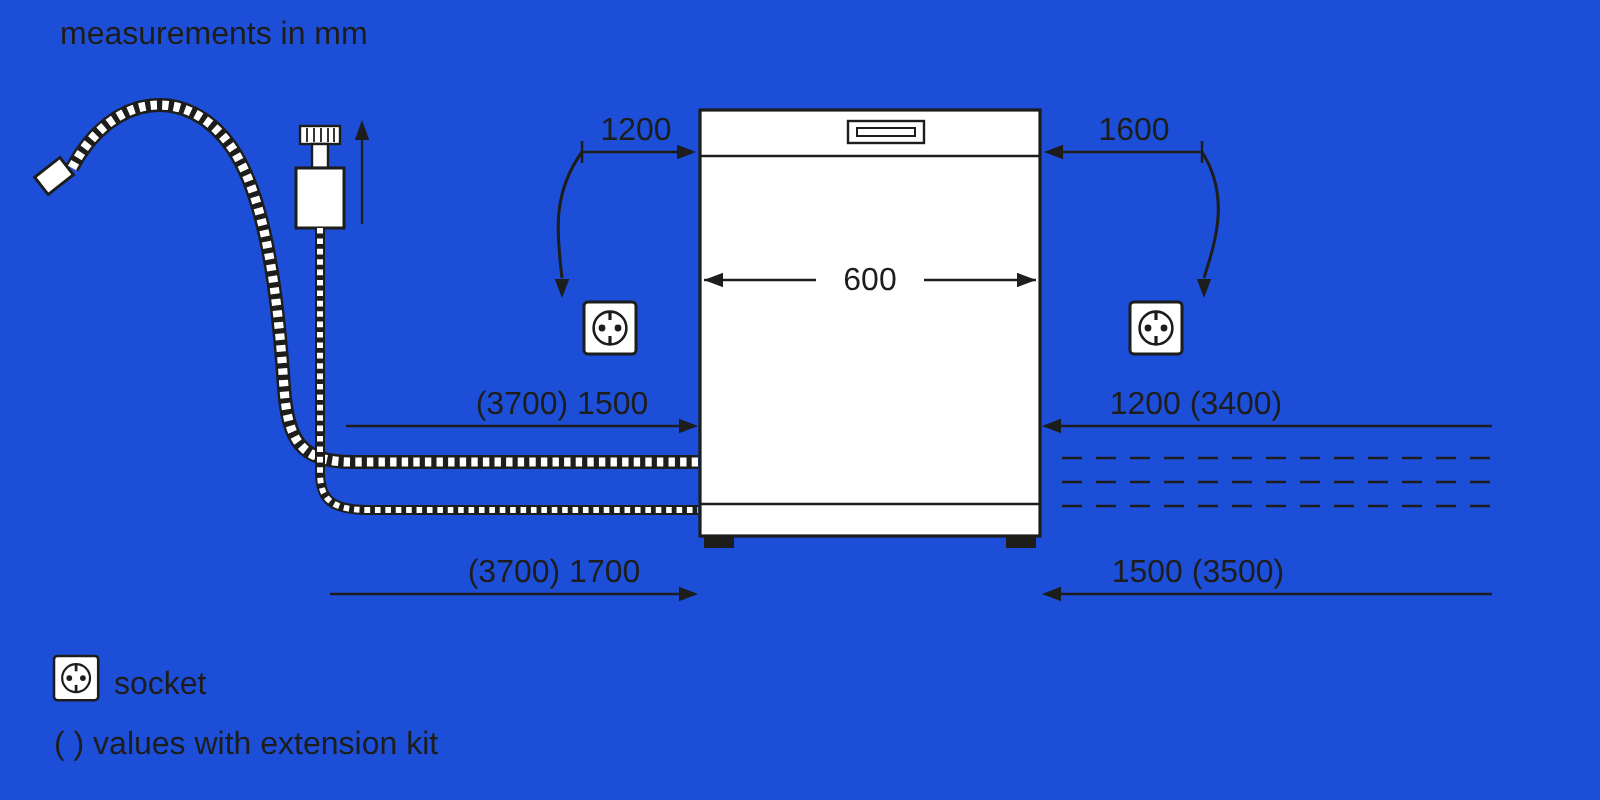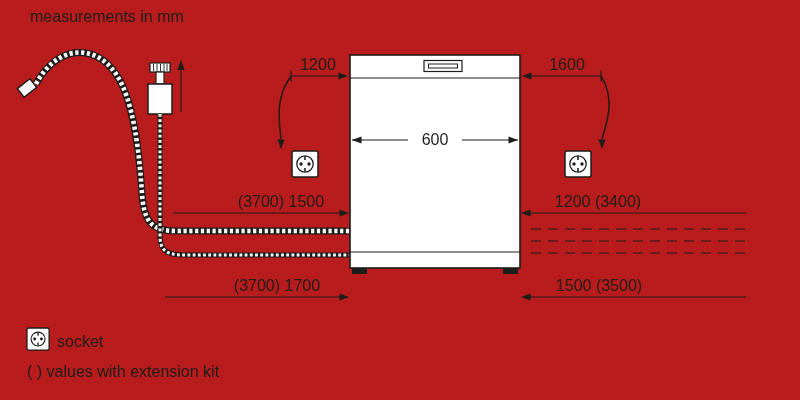--- a/index.html
+++ b/index.html
@@ -1,20 +1,20 @@
 <!DOCTYPE html>
 <html><head>
 <meta charset="utf-8">
 <style>
   html, body { margin: 0; padding: 0; background: #ffffff; }
   .stage {
     position: relative;
     width: 800px;
     height: 400px;
-    background: #b91c1c;
+    background: #1d4ed8;
     font-family: "Liberation Sans", sans-serif;
     overflow: hidden;
   }
   svg text {
     font-family: "Liberation Sans", sans-serif;
     fill: #1d1d1b;
   }
 </style>
 </head>
 <body>

